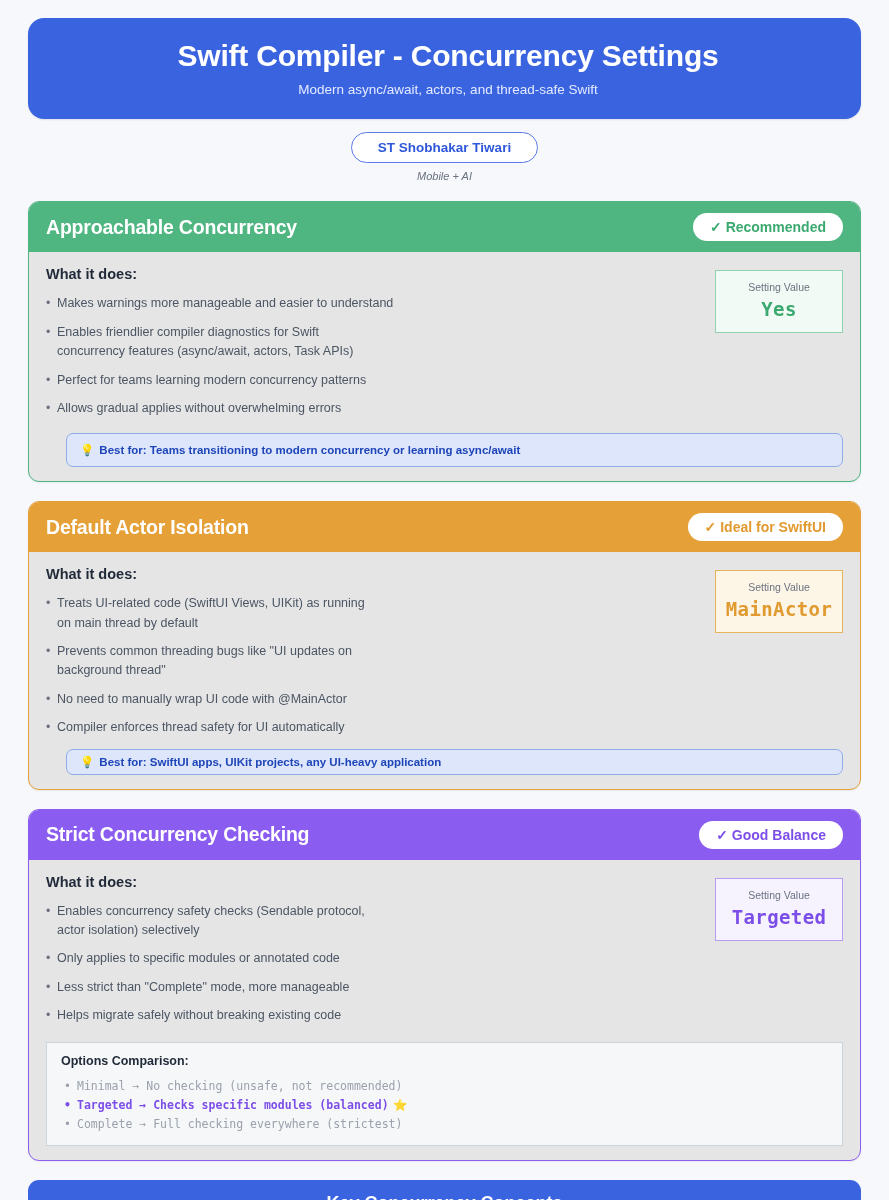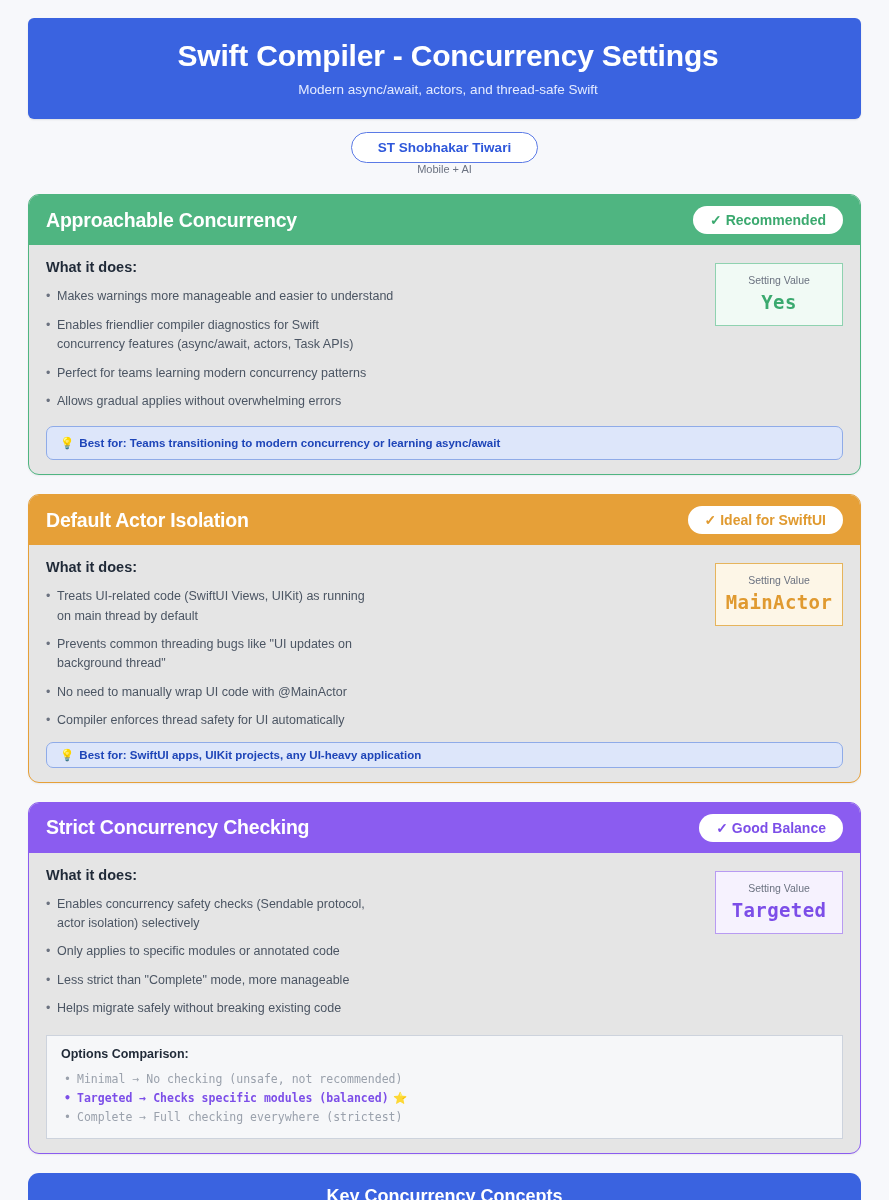--- a/index.html
+++ b/index.html
@@ -14,21 +14,21 @@
     width: 889px;
     height: 1200px;
     padding: 18px 28px 0 28px;
     position: relative;
     overflow: hidden;
   }
 
   
   .hero {
     background: #3a63e0;
-    border-radius: 6px;
+    border-radius: 16px;
     padding: 20px 20px 22px 27px;
     text-align: center;
     box-shadow: 0 1px 2px rgba(0,0,0,.10);
   }
   .hero-title {
     color: #ffffff;
     font-size: 30px;
     font-weight: bold;
     letter-spacing: -0.2px;
     line-height: 1.18;
@@ -49,22 +49,24 @@
     display: inline-block;
     border: 1.6px solid #5b7ae6;
     background: #ffffff;
     border-radius: 999px;
     padding: 7px 26px;
     color: #2e57da;
     font-size: 13.5px;
     font-weight: bold;
   }
   .author-sub {
+    margin-top: 7px;
     color: #6b7280;
     font-size: 11px;
+    font-style: italic;
   }
 
   
   .card {
     margin-top: 19px;
     border-radius: 11px;
     overflow: hidden;
     background: #e5e5e5;
     border: 1.6px solid #d9dde6;
     box-shadow: 0 1px 2px rgba(0,0,0,.06);
@@ -147,20 +149,21 @@
 
   .callout {
     margin-top: 6px;
     background: #dde6fa;
     border: 1.2px solid #8fabe8;
     border-radius: 7px;
     padding: 9px 13px;
     font-size: 11.5px;
     font-weight: bold;
     color: #1e45b8;
+    margin-left: 20px;
   }
   .callout .bulb { margin-right: 5px; }
 
   
   .callout.compact { padding: 5px 13px; margin-top: 2px; }
 
   
   .options-box {
     margin-top: 8px;
     border: 1.3px solid #cdd3dd;

